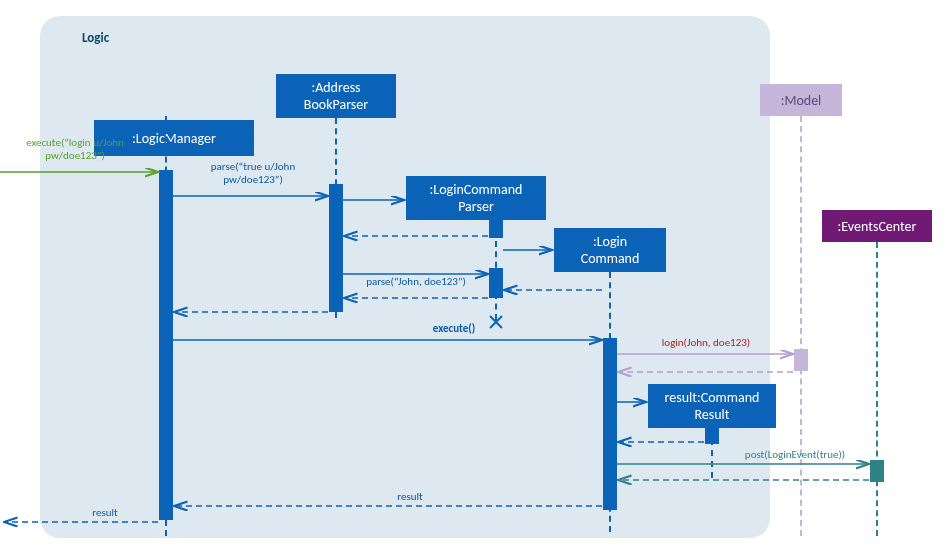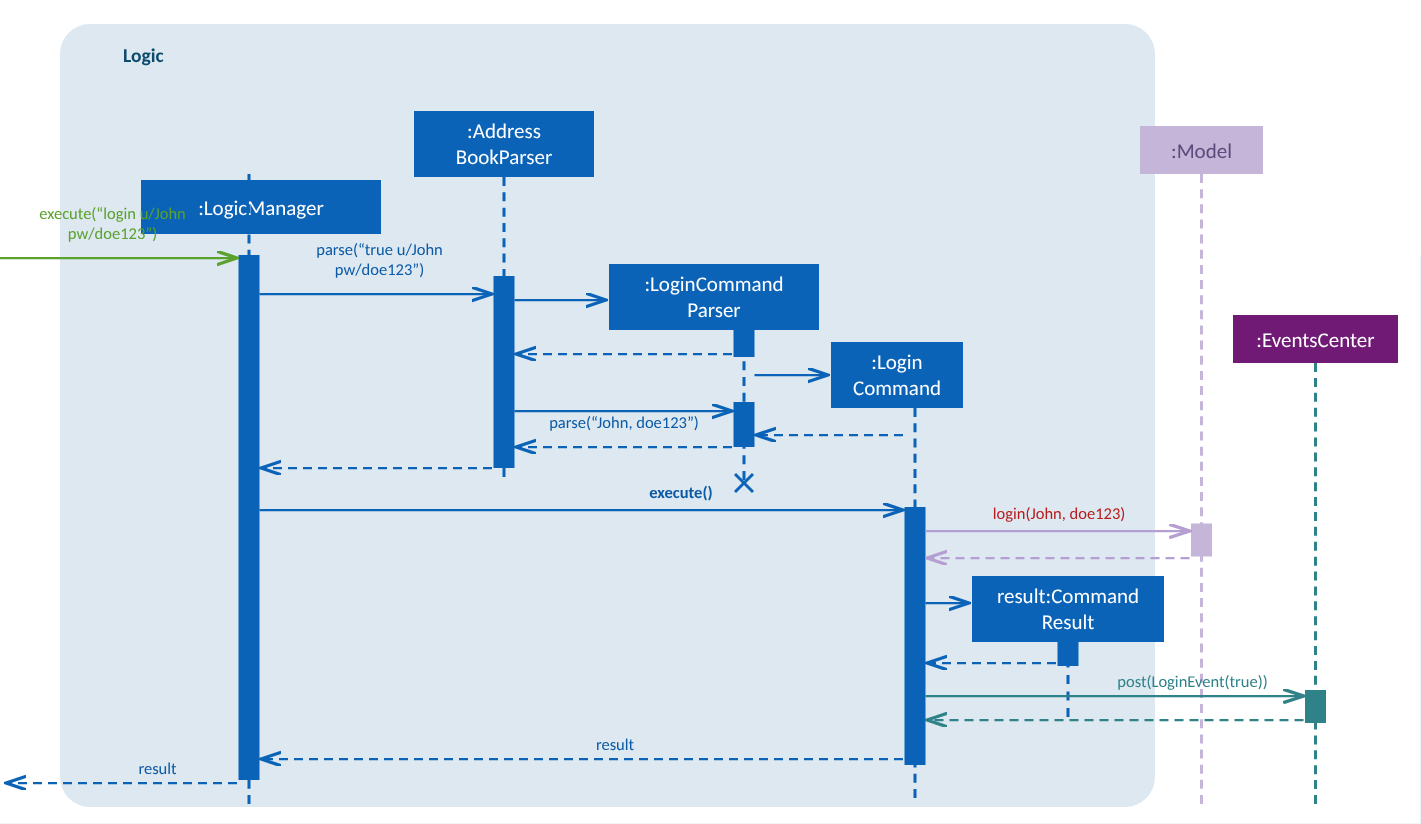--- a/index.html
+++ b/index.html
@@ -30,21 +30,21 @@
   <div class="logic-box" style="left:40px; top:16px; width:730px; height:522px;"></div>
   <div class="logic-label" style="left:58px; top:30px;">Logic</div>
 
   <div class="participant" style="left:94px; top:80px; width:160px; height:36px;margin-top:40px;">
       <span>:LogicManager</span>
     </div>
   <div class="participant" style="left:276px; top:74px; width:120px; height:44px; white-space:pre;"><span>:Address
 BookParser</span></div>
   <div class="participant" style="left:406px; top:176px; width:140px; height:44px; white-space:pre;"><span>:LoginCommand
 Parser</span></div>
-  <div class="participant" style="left:554px; top:228px; width:88px; height:44px; white-space:pre;"><span>:Login
+  <div class="participant" style="left:554px; top:228px; width:112px; height:44px; white-space:pre;"><span>:Login
 Command</span></div>
   <div class="participant" style="left:648px; top:384px; width:128px; height:44px; white-space:pre;"><span>result:Command
 Result</span></div>
   <div class="participant purple" style="left:760px; top:84px; width:82px; height:32px;">
       <span>:Model</span>
     </div>
   <div class="participant teal" style="left:822px; top:210px; width:110px; height:32px;">
       <span>:EventsCenter</span>
     </div>
 

